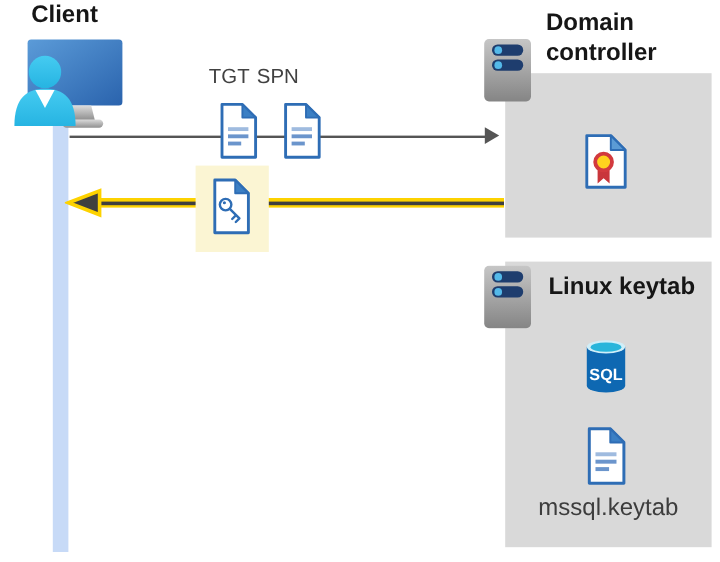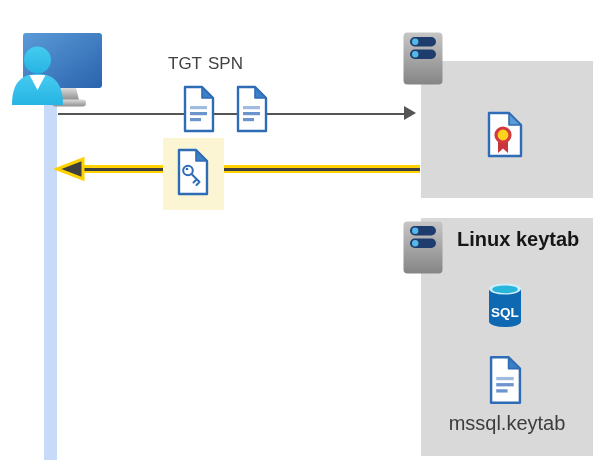--- a/index.html
+++ b/index.html
@@ -2,21 +2,21 @@
 <html><head>
 <meta charset="utf-8">
 <style>
   html,body{margin:0;padding:0;background:#fff;}
   .canvas{
     position:relative;width:600px;height:468px;background:#ffffff;
     font-family:"Liberation Sans", sans-serif;overflow:hidden;
   }
   .abs{position:absolute;}
   .heading{font-weight:700;font-size:20px;color:#161616;letter-spacing:0;}
-  .ticket-label{font-size:17px;color:#414141;}
+  .ticket-label{font-size:17px;color:#414141;text-align:center;}
   .filename{font-size:20px;color:#3d3d3d;text-align:center;}
 </style>
 </head>
 <body>
 
 <div class="canvas">
 
   <svg width="0" height="0" style="position:absolute">
     <defs>
       <linearGradient id="gradMonitor" x1="0" y1="0" x2="1" y2="1">
@@ -90,21 +90,26 @@
   </svg>
 
   <svg class="abs" style="left:403px;top:221px" width="40" height="53" viewBox="0 0 40 53">
     <rect x="0.5" y="0.5" width="39" height="52" rx="4" fill="url(#gradServer)"></rect>
     <rect x="7" y="5" width="26" height="9.5" rx="4.7" fill="#1e3d6e"></rect>
     <circle cx="12.2" cy="9.8" r="3.2" fill="#54b9e9"></circle>
     <rect x="7" y="17.5" width="26" height="9.5" rx="4.7" fill="#1e3d6e"></rect>
     <circle cx="12.2" cy="22.3" r="3.2" fill="#54b9e9"></circle>
   </svg>
 
+  <div class="abs heading" style="left:455px;top:7px;line-height:25px">
+    <div>Domain</div>
+    <div>controller</div>
+  </div>
   <div class="abs heading" style="left:457px;top:228px">Linux keytab</div>
+  <div class="abs heading" style="left:26px;top:1px">Client</div>
 
   <svg class="abs" style="left:486px;top:111px" width="38" height="47" viewBox="0 0 38 47">
     <path d="M3,2 H23 L35,14 V45 H3 Z" fill="#ffffff" stroke="#2e6db5" stroke-width="2.4" stroke-linejoin="round"></path>
     <path d="M23,2 V14 H35 Z" fill="#5b9bd5" stroke="#2e6db5" stroke-width="1.6" stroke-linejoin="round"></path>
     <polygon points="12,27 22,27 22,42 17,37.5 12,42" fill="#c9353b"></polygon>
     <circle cx="17" cy="24" r="7" fill="#ffd21e" stroke="#d23a3e" stroke-width="3.2"></circle>
   </svg>
 
   <svg class="abs" style="left:487px;top:280px" width="36" height="50" viewBox="0 0 36 50">
     <path d="M2,9 V41.5 A16,5.5 0 0 0 34,41.5 V9 Z" fill="#0e68b2"></path>

